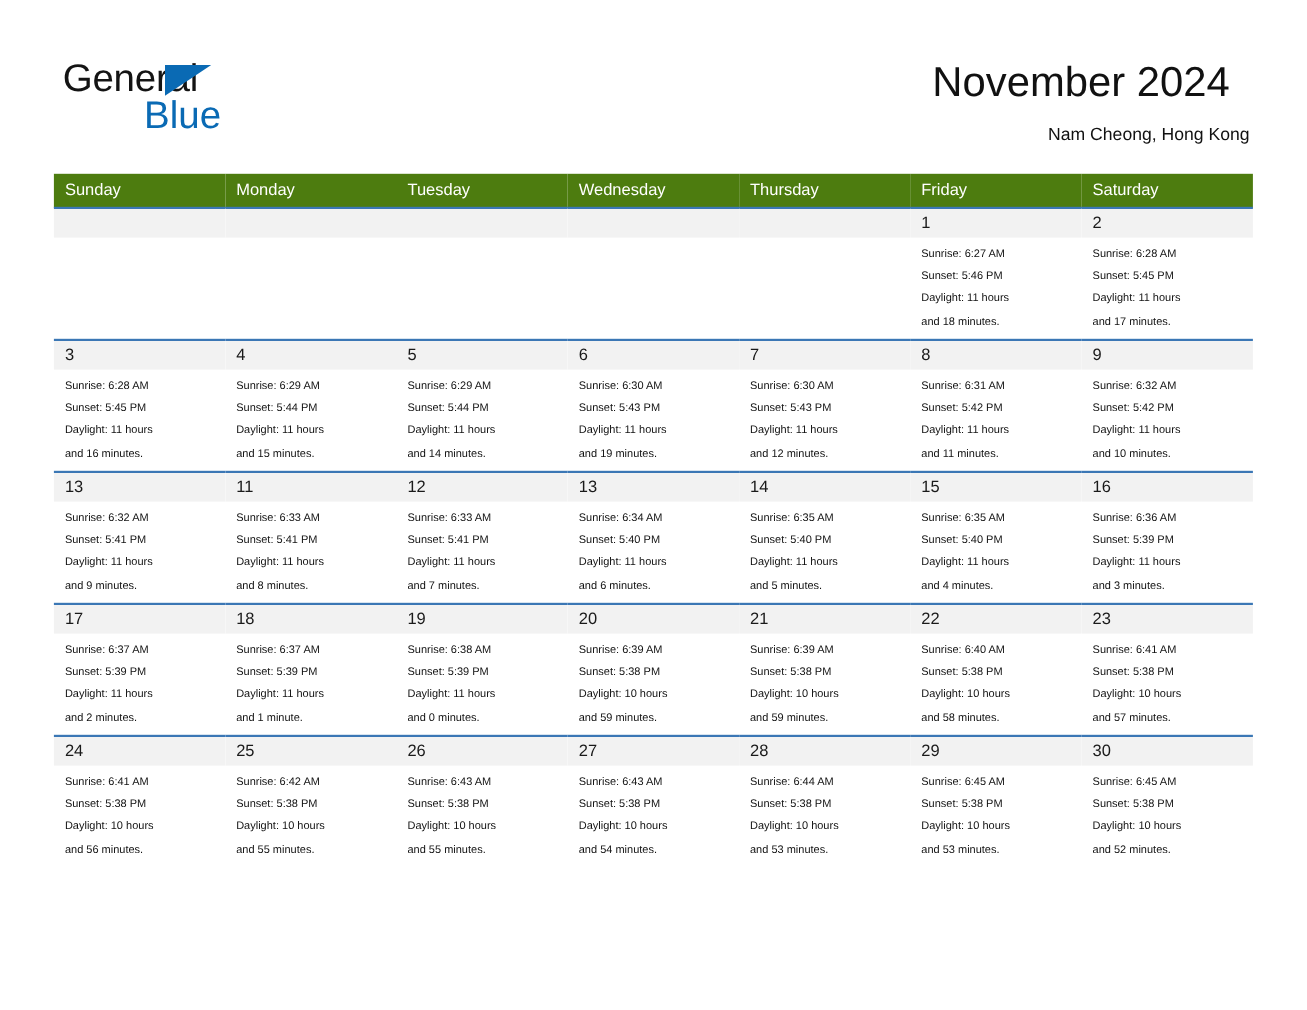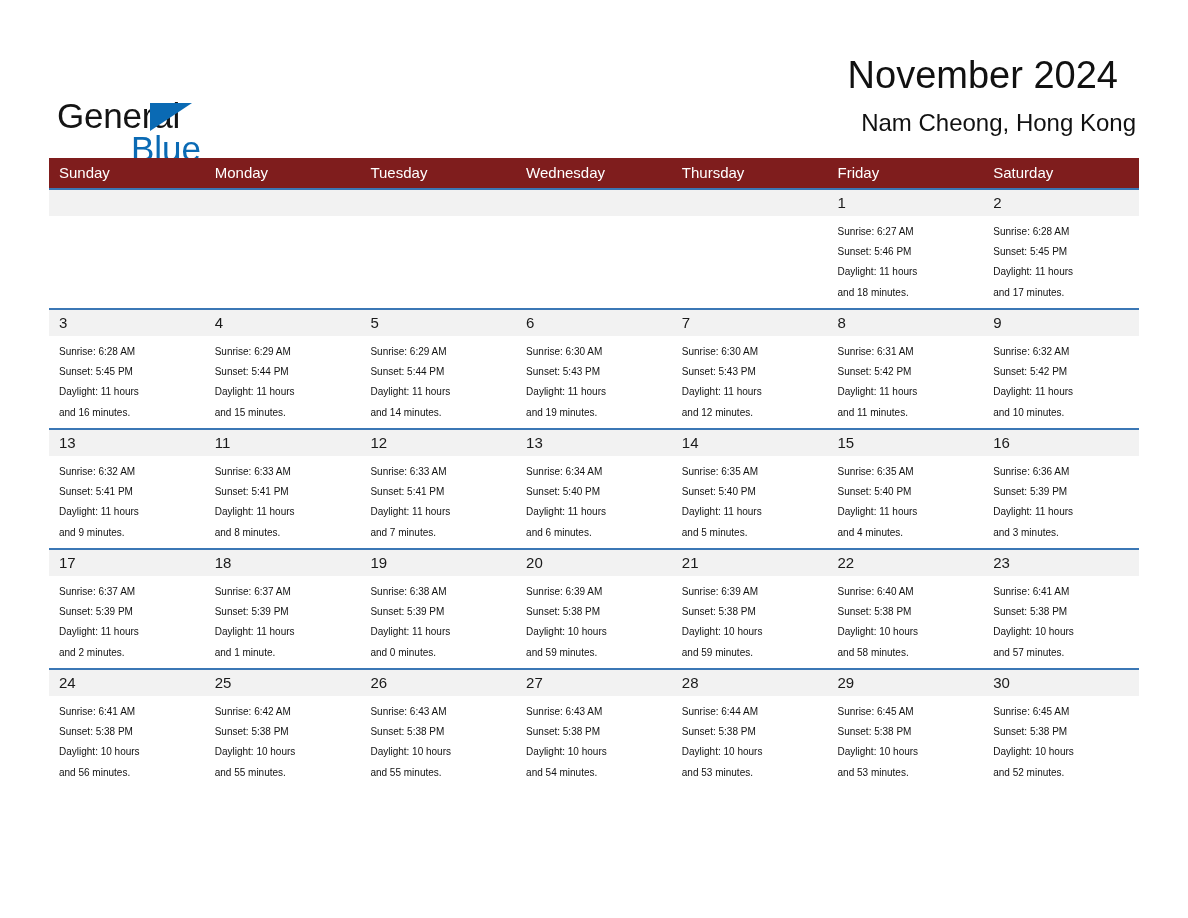--- a/index.html
+++ b/index.html
@@ -28,21 +28,20 @@
     top: 0;
     width: 1188px;
     height: 150px;
   }
   .logo {
     position: absolute;
     left: 57px;
     top: 52px;
     width: 260px;
     height: 78px;
-    margin-top: 44px;
   }
   .logo-general {
     position: absolute;
     left: 0px;
     top: 0px;
     font-size: 35px;
     line-height: 40px;
     color: #141414;
     letter-spacing: -0.2px;
     font-weight: 400;
@@ -74,21 +73,21 @@
     line-height: 46px;
     color: #111111;
     text-align: right;
     white-space: nowrap;
     font-weight: 400;
   }
   .subtitle {
     position: absolute;
     right: 52px;
     top: 108px;
-    font-size: 24px;
+    font-size: 16px;
     line-height: 30px;
     color: #111111;
     text-align: right;
     white-space: nowrap;
     font-weight: 400;
   }
 
   
   .calendar {
     position: absolute;
@@ -97,21 +96,21 @@
     width: 1090px;
   }
   table.cal {
     border-collapse: collapse;
     table-layout: fixed;
     width: 1090px;
   }
   table.cal col { width: 155.71px; }
 
   thead th {
-    background: #7f1d1d;
+    background: #4d7c0f;
     color: #ffffff;
     font-size: 15px;
     font-weight: 400;
     text-align: left;
     padding: 6px 0 7px 10px;
     height: 17px;
     vertical-align: middle;
     border: none;
   }
 

